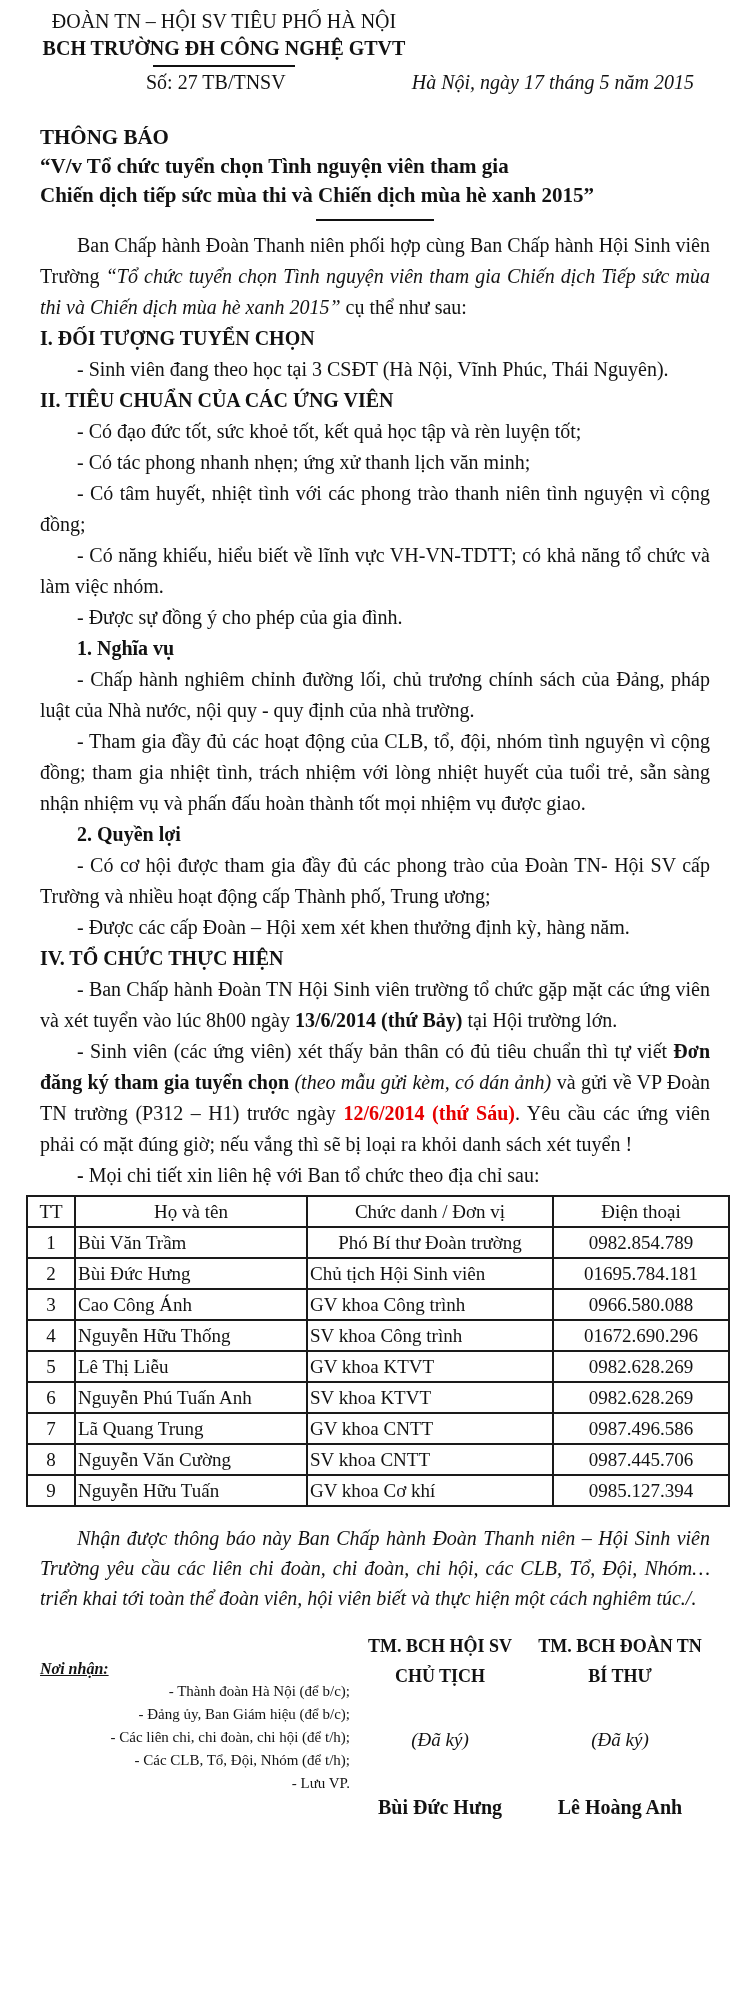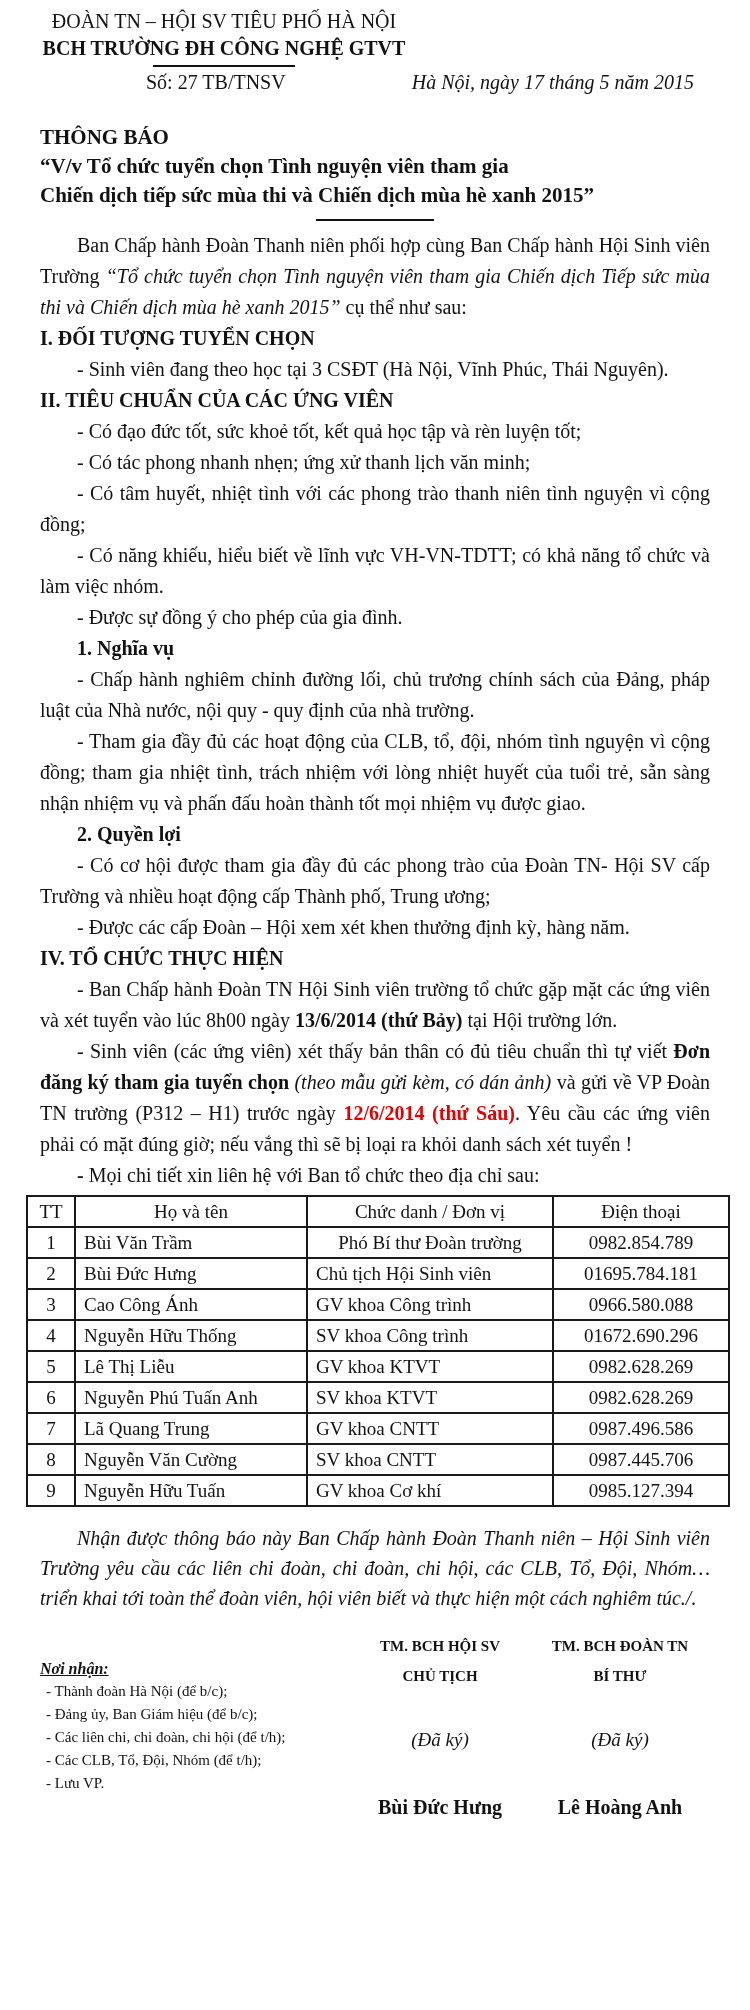--- a/index.html
+++ b/index.html
@@ -25,34 +25,34 @@
   .body-text{ margin-top:9px; }
   .jp{ text-align:justify; }
   .ind{ text-indent:37px; }
   .h{ font-weight:bold; text-align:left; }
   .sh{ font-weight:bold; text-indent:37px; }
   .bold{ font-weight:bold; }
   .italic{ font-style:italic; }
   .red{ color:#e60000; }
   
   table.contact{ border-collapse:collapse; width:702px; margin:4px 0 0 -14px; font-size:19px; line-height:23px; table-layout:fixed; }
-  table.contact th, table.contact td{ border:2px solid #1a1a1a; padding:2px 8px; height:31px; }
+  table.contact th, table.contact td{ border:2px solid #1a1a1a; padding:2px 2px; height:31px; }
   table.contact th{ font-weight:normal; text-align:center; }
   .col-tt{ width:48px; } .col-name{ width:232px; } .col-role{ width:246px; } .col-phone{ width:176px; }
   td.c{ text-align:center; }
   td.l{ text-align:left; padding-left:10px; }
   
   .closing{ font-style:italic; line-height:30px; margin-top:16px; }
   
   .sig-row{ display:flex; margin-top:18px; }
   .recipients{ flex:0 0 310px; margin-top:26px; font-size:15px; line-height:23px; }
   .recipients-title{ font-weight:bold; font-style:italic; text-decoration:underline; font-size:16px; }
-  .recipient-item{ padding-left:6px; }
+  .recipient-item{ padding-left:6px;text-align:right; }
   .sig-col{ flex:1 1 0; text-align:center; }
-  .sig-org, .sig-role{ font-weight:bold; font-size:15px; line-height:30px; }
+  .sig-org, .sig-role{ font-weight:bold; font-size:18px; line-height:30px; }
   .sig-signed{ font-style:italic; font-size:19px; margin-top:33px; }
   .sig-name{ font-weight:bold; font-size:20px; margin-top:37px; }
 </style>
 </head>
 <body>
 
 <div class="page">
 
   <div class="gov-header">
     <div class="header-left">

